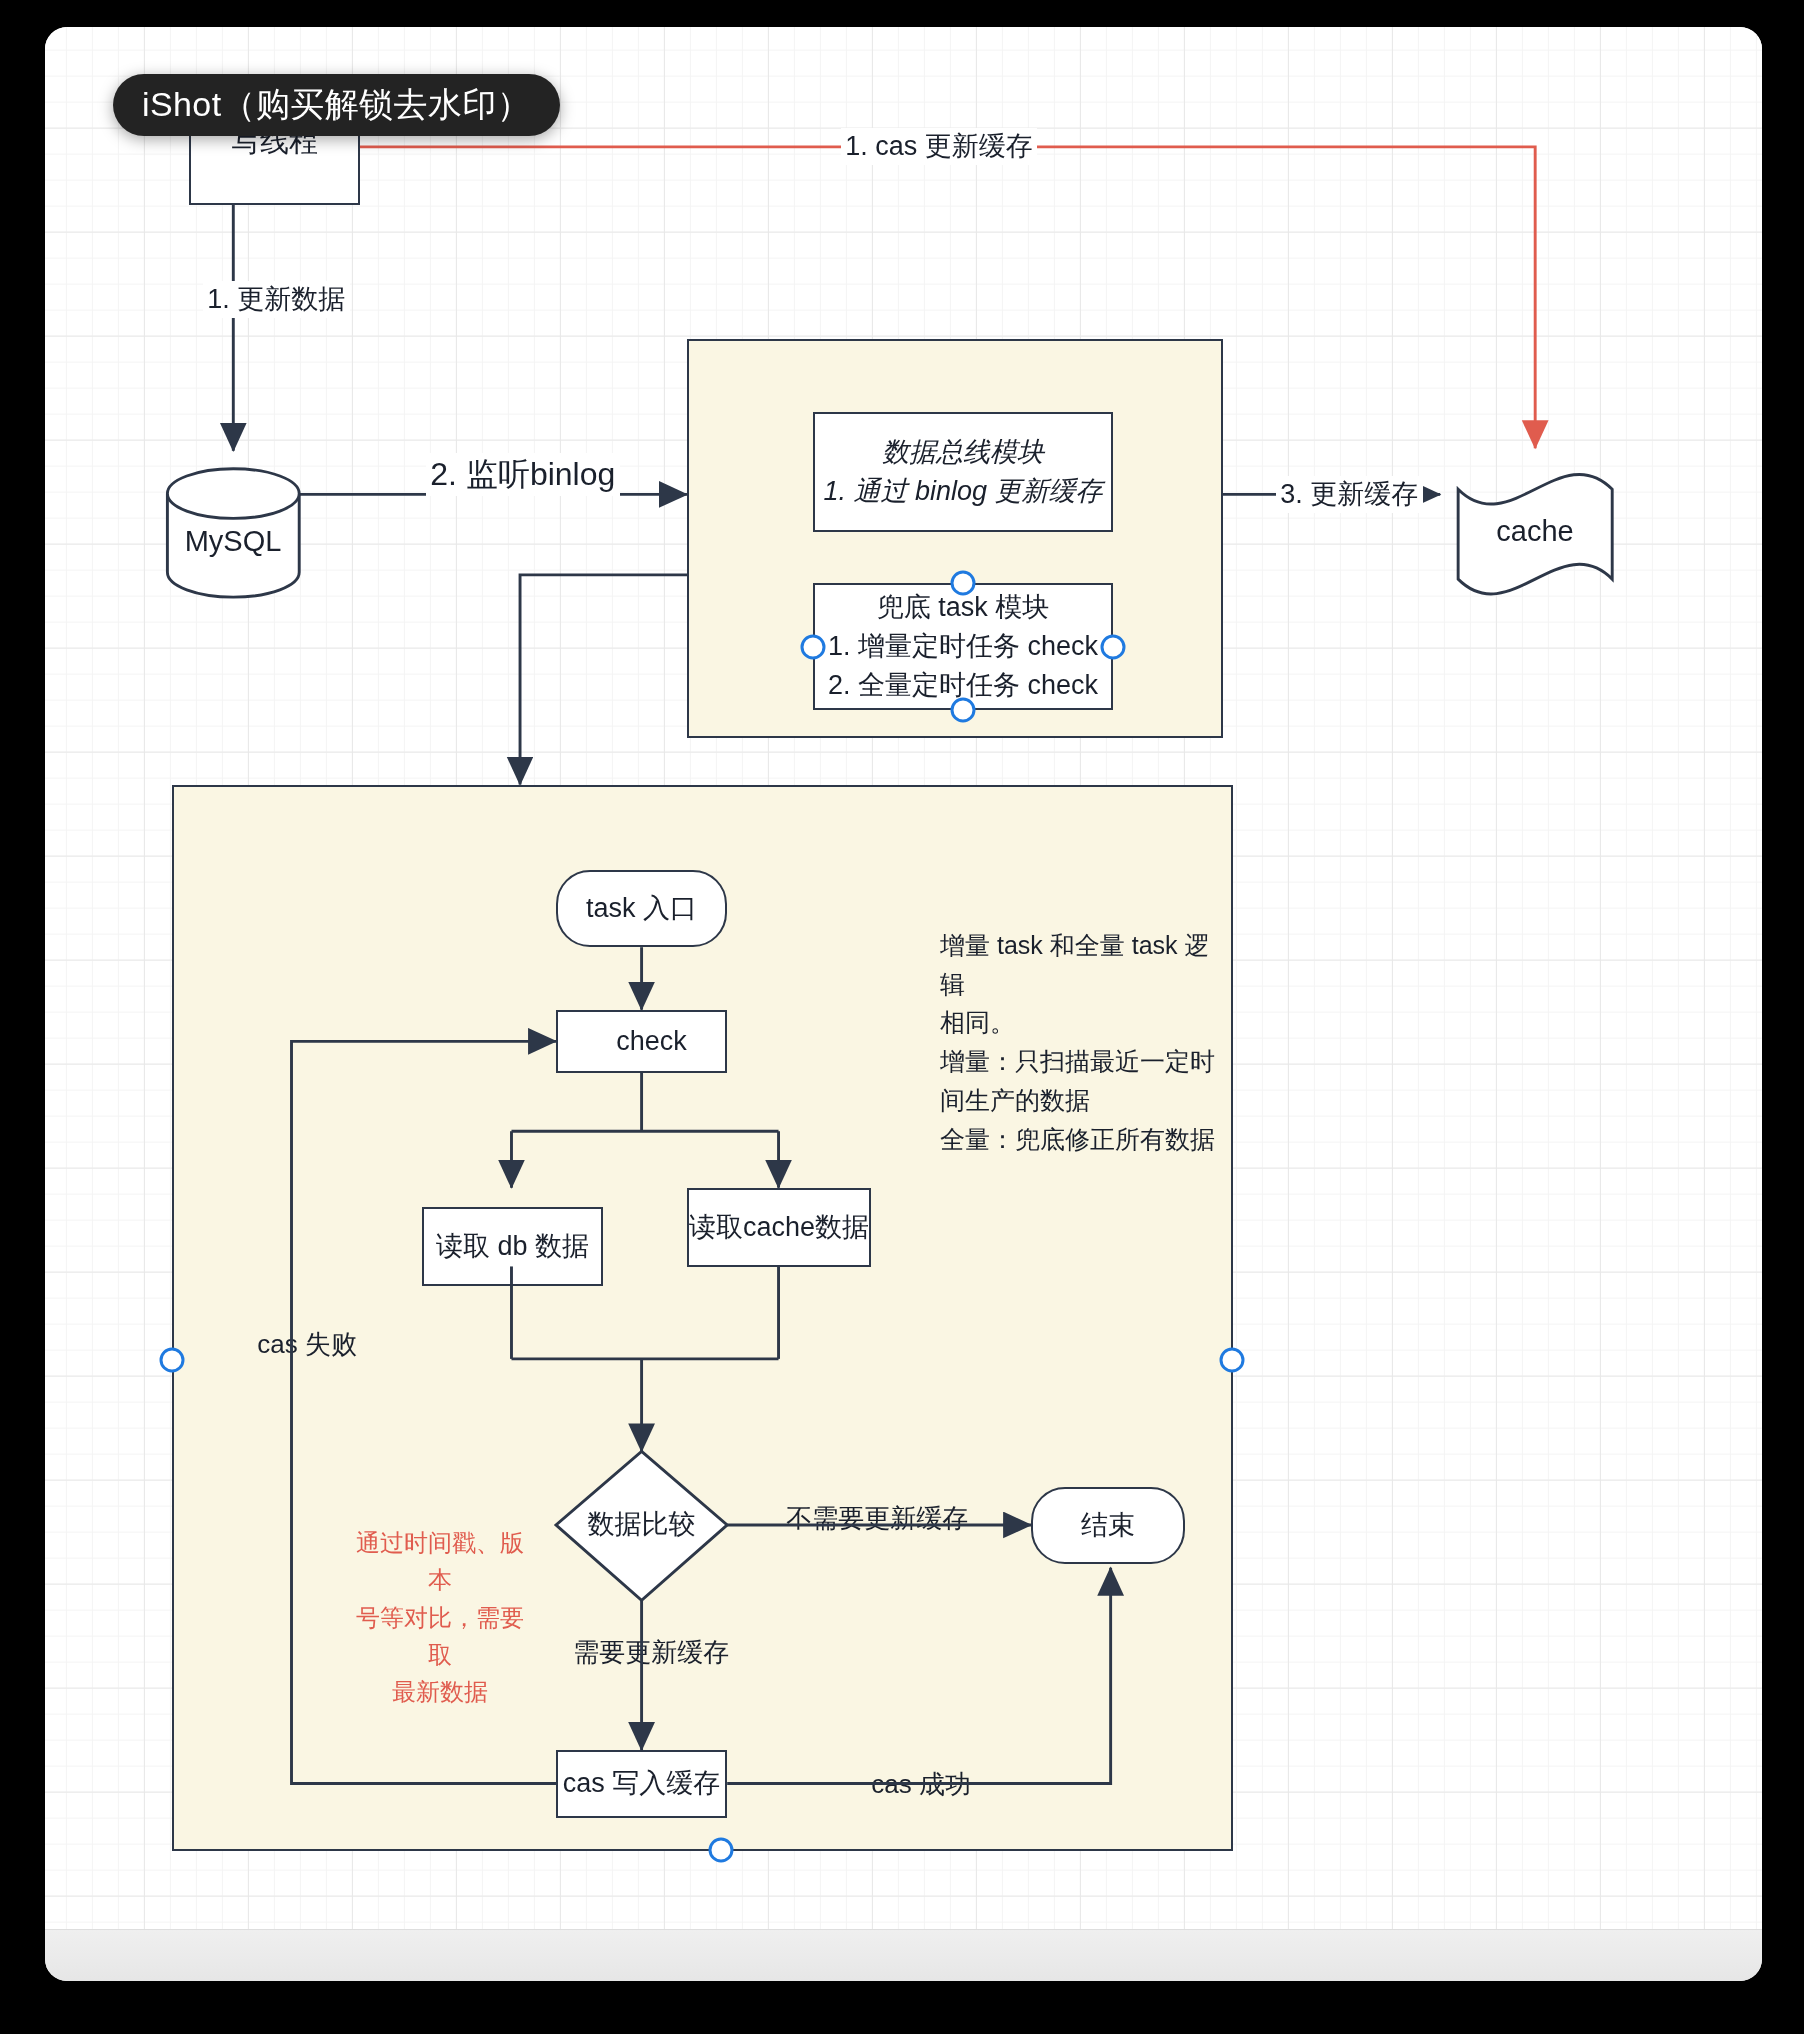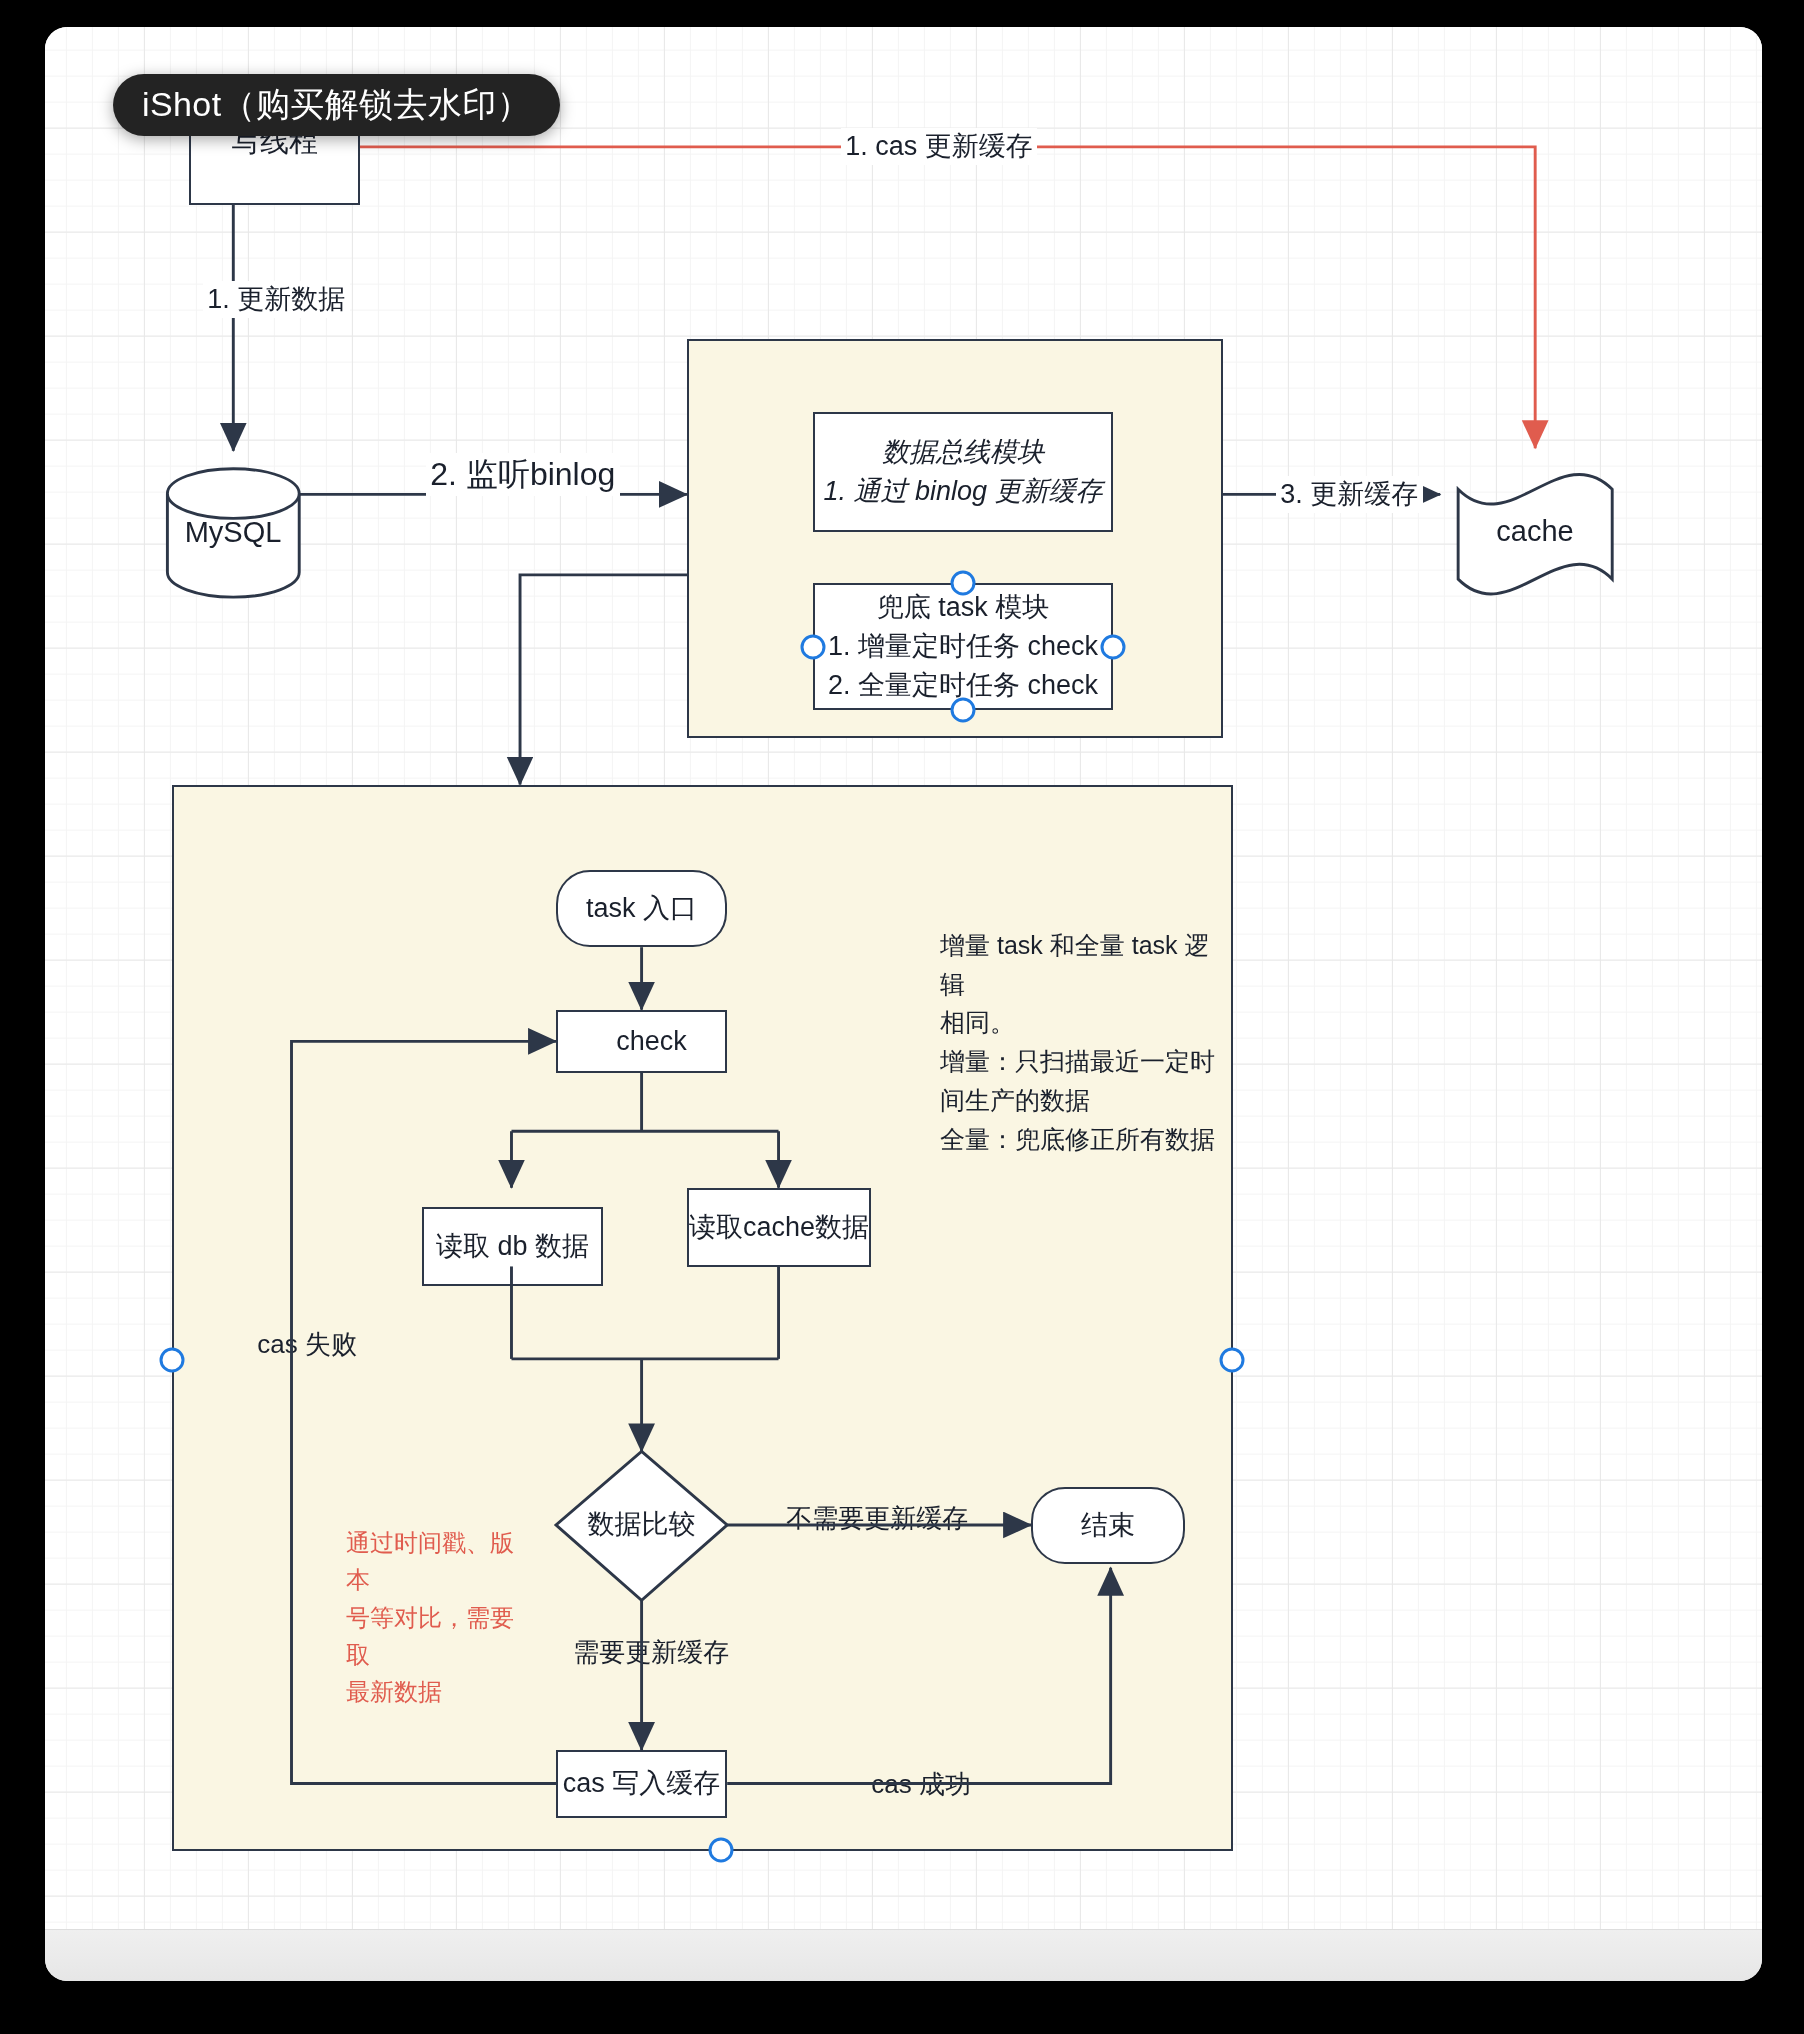--- a/index.html
+++ b/index.html
@@ -54,21 +54,21 @@
   .container{
     position:absolute;box-sizing:border-box;
     border:2.6px solid #2d3748;background:#FAF6E3;
   }
   .ctitle{
     position:absolute;left:0;right:0;text-align:center;color:#1a202c;
   }
   .note{
     position:absolute;color:#1a202c;line-height:1.55;white-space:pre-line;
   }
-  .note.red{color:#e05c4e;}
+  .note.red{color:#e05c4e;text-align:center;}
 
   
   .elabel{
     position:absolute;background:#ffffff;color:#1a202c;
     padding:0.9px 4.3px;white-space:nowrap;line-height:1.3;
   }
   .elabel.oncream{background:#FAF6E3;}
   .elabel.plain{background:transparent;}
 
   
@@ -116,21 +116,21 @@
           <path d="M 250 140 L 1741 140 L 1741 492" marker-end="url(#ahr)"></path>
         </g>
       </svg>
 
       <svg class="lay bot" viewBox="0 0 2006 2222" width="1717" height="1902">
         <g fill="#ffffff" stroke="#2d3748" stroke-width="3.4">
           <path d="M 143 545 L 143 637 A 77 29 0 0 0 297 637 L 297 545" fill="#ffffff"></path>
           <ellipse cx="220" cy="545" rx="77" ry="29"></ellipse>
         </g>
       </svg>
-      <div class="node" style="left:122px;top:475px;width:132px;height:60px;border:none;background:none;font-size:29px;">
+      <div class="node" style="left:122px;top:475px;width:132px;height:60px;border:none;background:none;font-size:29px;justify-content:flex-end;">
         <span class="ln">MySQL</span>
       </div>
 
       <svg class="lay bot" viewBox="0 0 2006 2222" width="1717" height="1902">
         <path d="M 1651 540
                  C 1651 540 1651 545 1651 545
                  L 1651 645
                  C 1711 705 1771 585 1831 645
                  L 1831 540
                  C 1771 480 1711 600 1651 540 Z" fill="#ffffff" stroke="#2d3748" stroke-width="3.4"></path>

